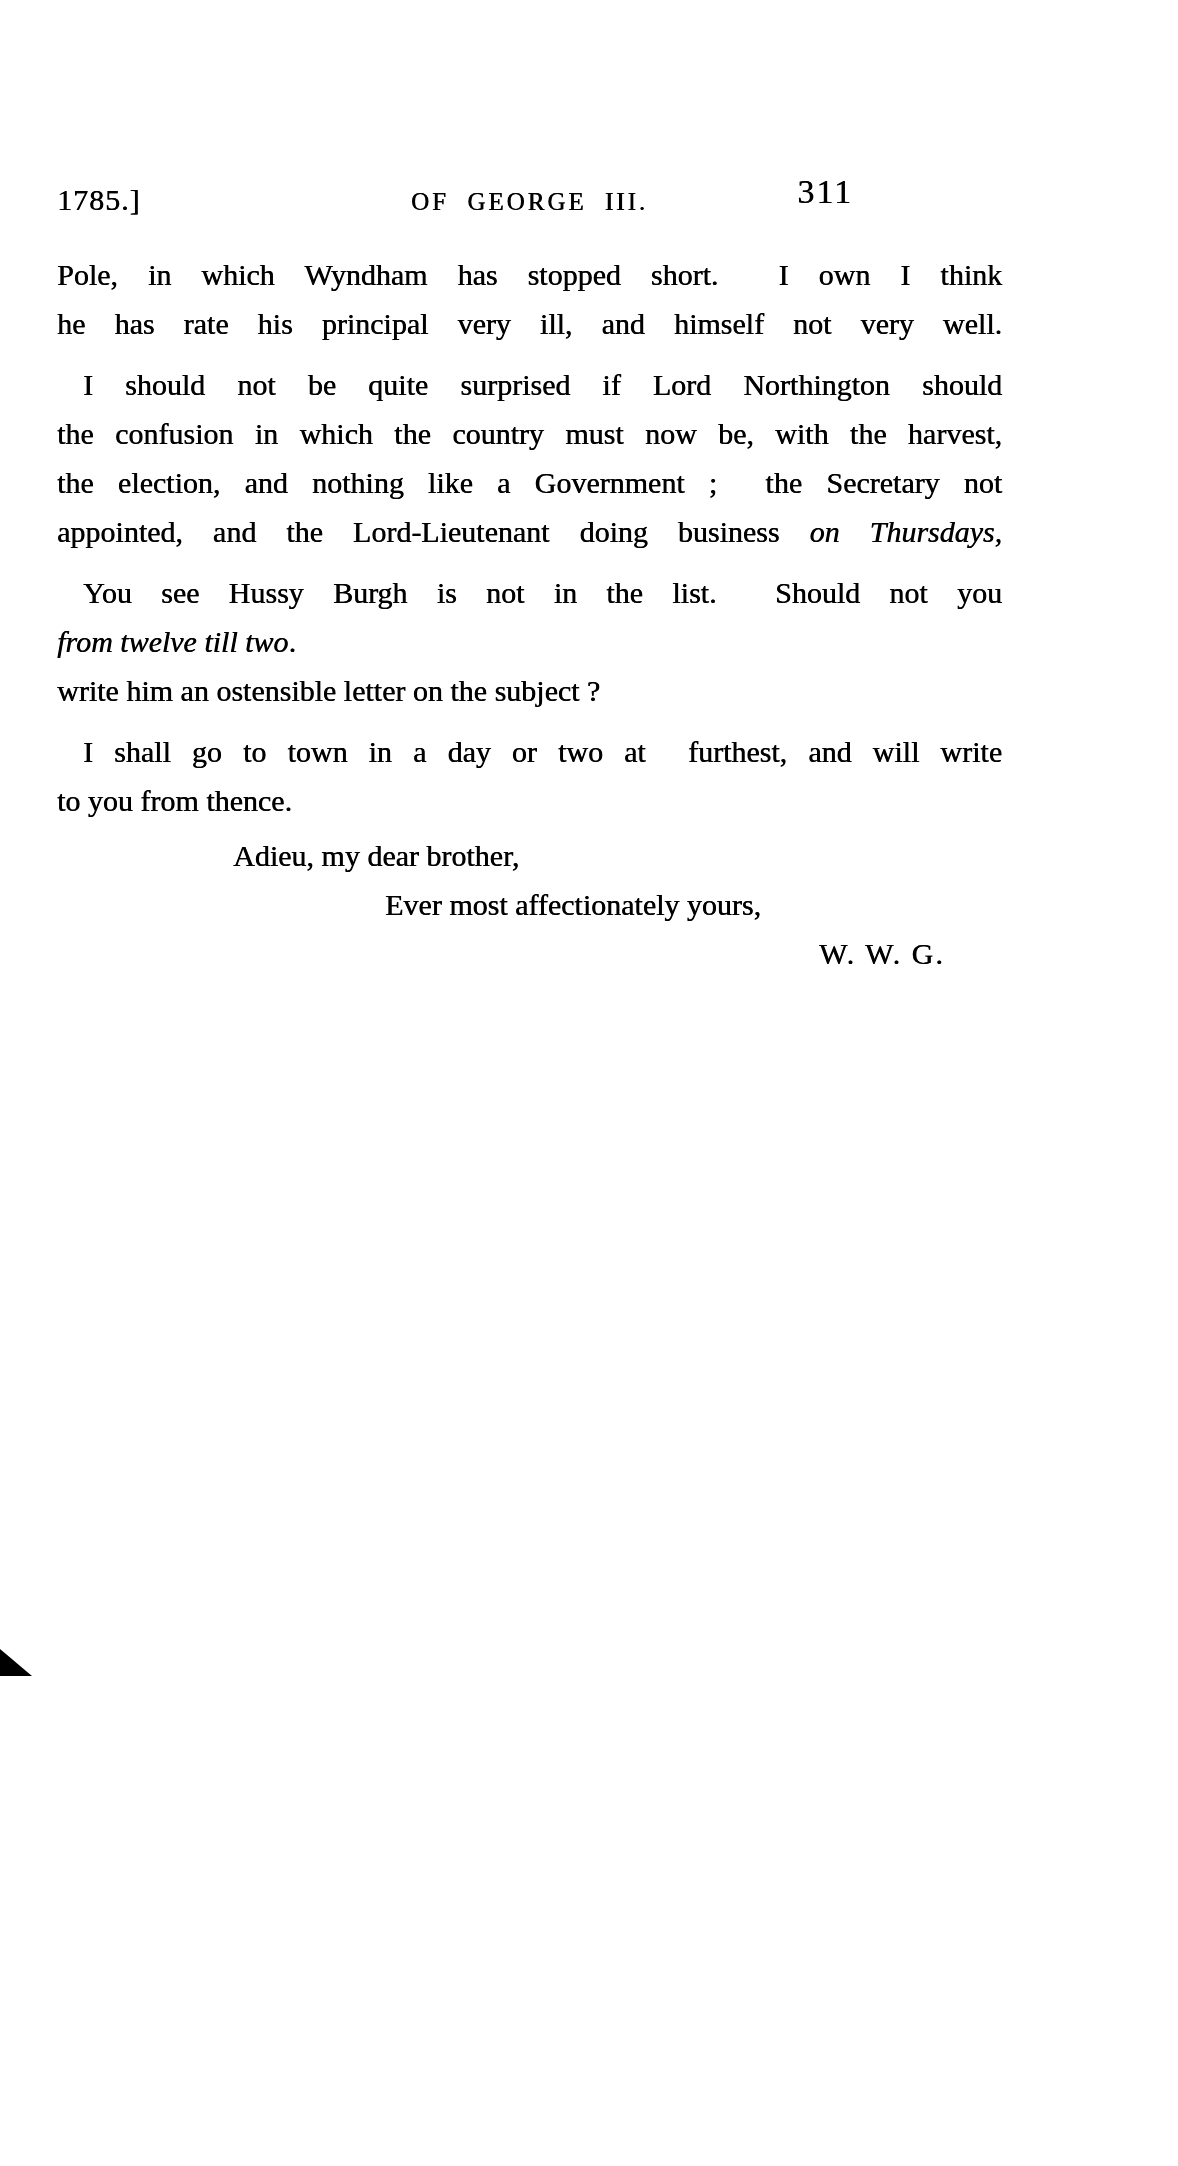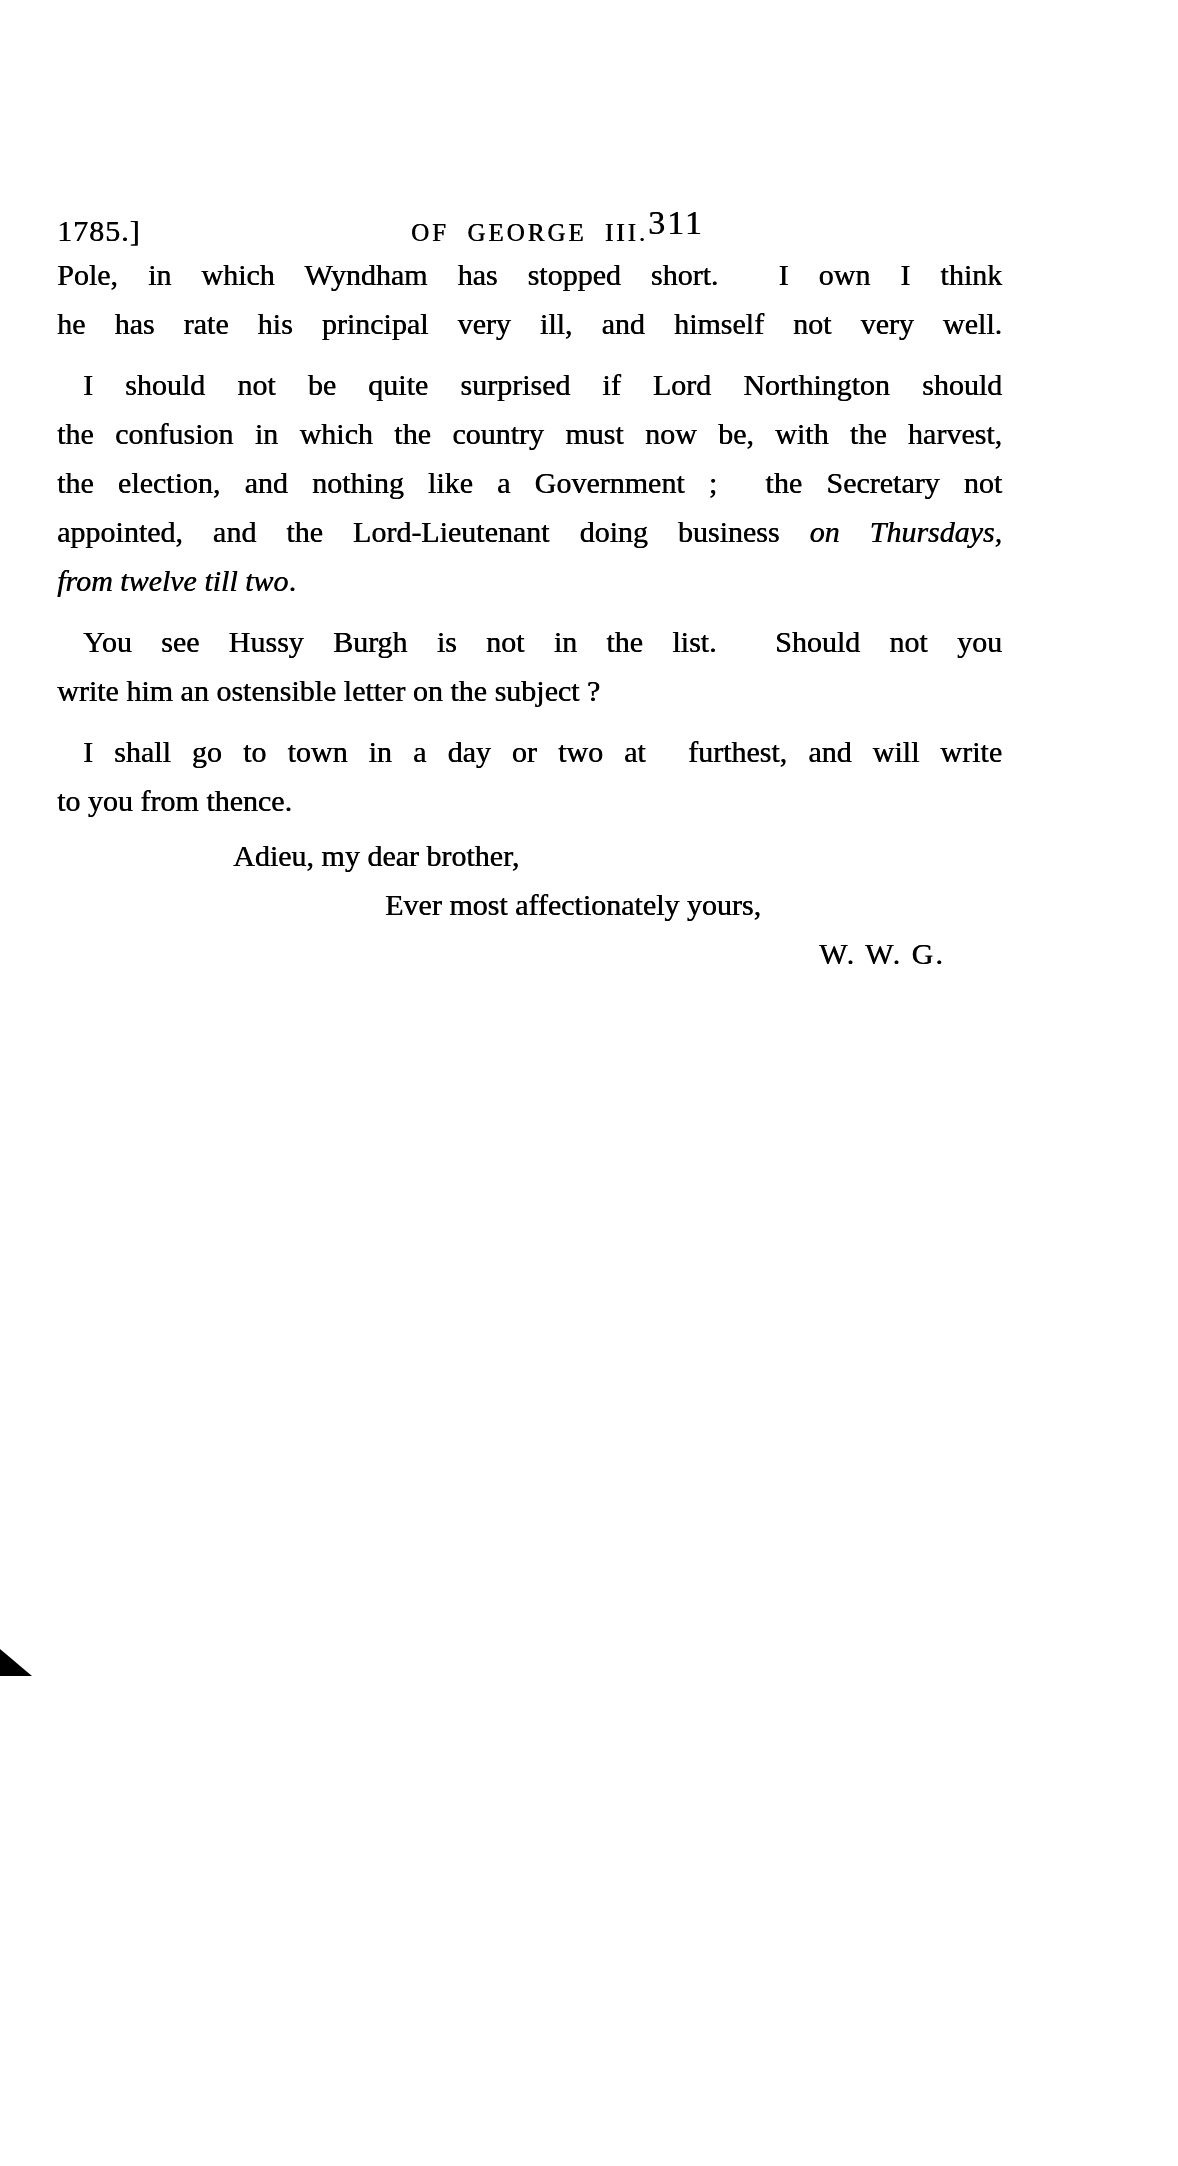--- a/index.html
+++ b/index.html
@@ -28,26 +28,25 @@
   }
   .header-title {
     font-size: 25px;
     letter-spacing: 3px;
     word-spacing: 9px;
     text-align: center;
     text-shadow: 0.6px 0 0 #000;
   }
   .header-pagenum {
     font-size: 34px;
-    text-align: left;
+    text-align: center;
     letter-spacing: 2px;
     position: relative;
     top: -7px;
     text-shadow: 0.5px 0 0 #000;
-    margin-top: 31px;
   }
   .letter-body {
     position: absolute;
     left: 57px;
     top: 250px;
     width: 945px;
     font-size: 30px;
     text-shadow: 0.5px 0 0 #000;
     font-family: Liberation Serif, serif;
   }
@@ -88,22 +87,22 @@
   </div>
 
   <div class="letter-body">
 
     <div class="line j"><span>Pole, in which Wyndham has stopped short.&nbsp; I own I think</span></div>
       <div class="line j"><span>he has rate his principal very ill, and himself not very well.</span></div>
       <div class="line j indent"><span>I should not be quite surprised if Lord Northington should</span></div>
       <div class="line j"><span>the confusion in which the country must now be, with the harvest,</span></div>
       <div class="line j"><span>the election, and nothing like a Government&nbsp;;&nbsp; the Secretary not</span></div>
       <div class="line j"><span>appointed, and the Lord-Lieutenant doing business </span><span class="it">on Thursdays,</span></div>
+      <div class="line j indent"><span>You see Hussy Burgh is not in the list.&nbsp; Should not you</span></div>
       <div class="line"><span class="it">from twelve till two</span><span>.</span></div>
-      <div class="line j indent"><span>You see Hussy Burgh is not in the list.&nbsp; Should not you</span></div>
       <div class="line"><span>write him an ostensible letter on the subject&nbsp;?</span></div>
       <div class="line j indent"><span>I shall go to town in a day or two at&nbsp; furthest, and will write</span></div>
       <div class="line"><span>to you from thence.</span></div>
       <div class="closing-block">
         <div class="line c1">Adieu, my dear brother,</div>
         <div class="line c2">Ever most affectionately yours,</div>
         <div class="line c3">W. W. G.</div>
       </div>
   </div>
 

